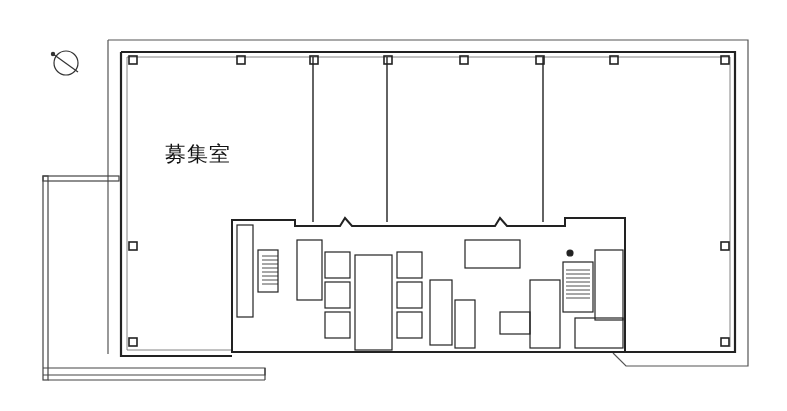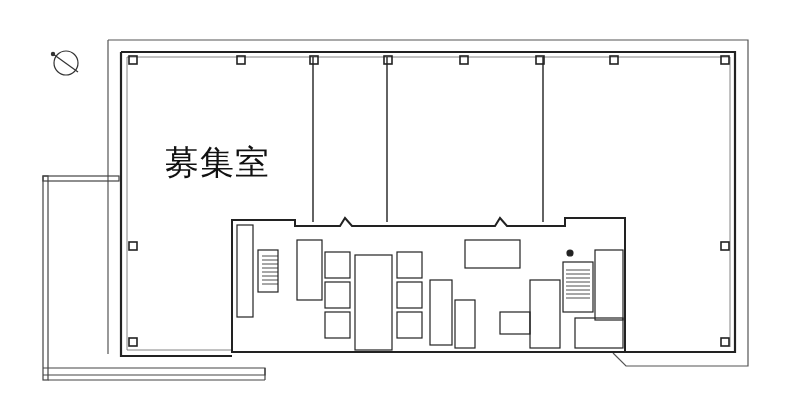--- a/index.html
+++ b/index.html
@@ -1,18 +1,18 @@
 <!DOCTYPE html>
 <html><head>
 <meta charset="utf-8">
 <style>
   html, body { margin:0; padding:0; background:#ffffff; }
   body { width:787px; height:411px; position:relative; overflow:hidden; font-family:"DejaVu Sans", sans-serif; }
   svg { position:absolute; left:0; top:0; }
-  .label { position:absolute; left:165px; top:140px; font-size:34px; color:#111; letter-spacing:1px; font-family:"DejaVu Sans", sans-serif; }
+  .label { position:absolute; left:165px; top:140px; font-size:21px; color:#111; letter-spacing:1px; font-family:"DejaVu Sans", sans-serif; }
 </style>
 </head>
 <body>
 
 <svg width="787" height="411" viewBox="0 0 787 411" xmlns="http://www.w3.org/2000/svg">
   <g fill="none" stroke="#222" stroke-width="1.2">
 
     <path d="M108 40 L748 40 L748 366 L626 366 L613 353 M108 40 L108 354" stroke="#555"></path>
 
     <g>

